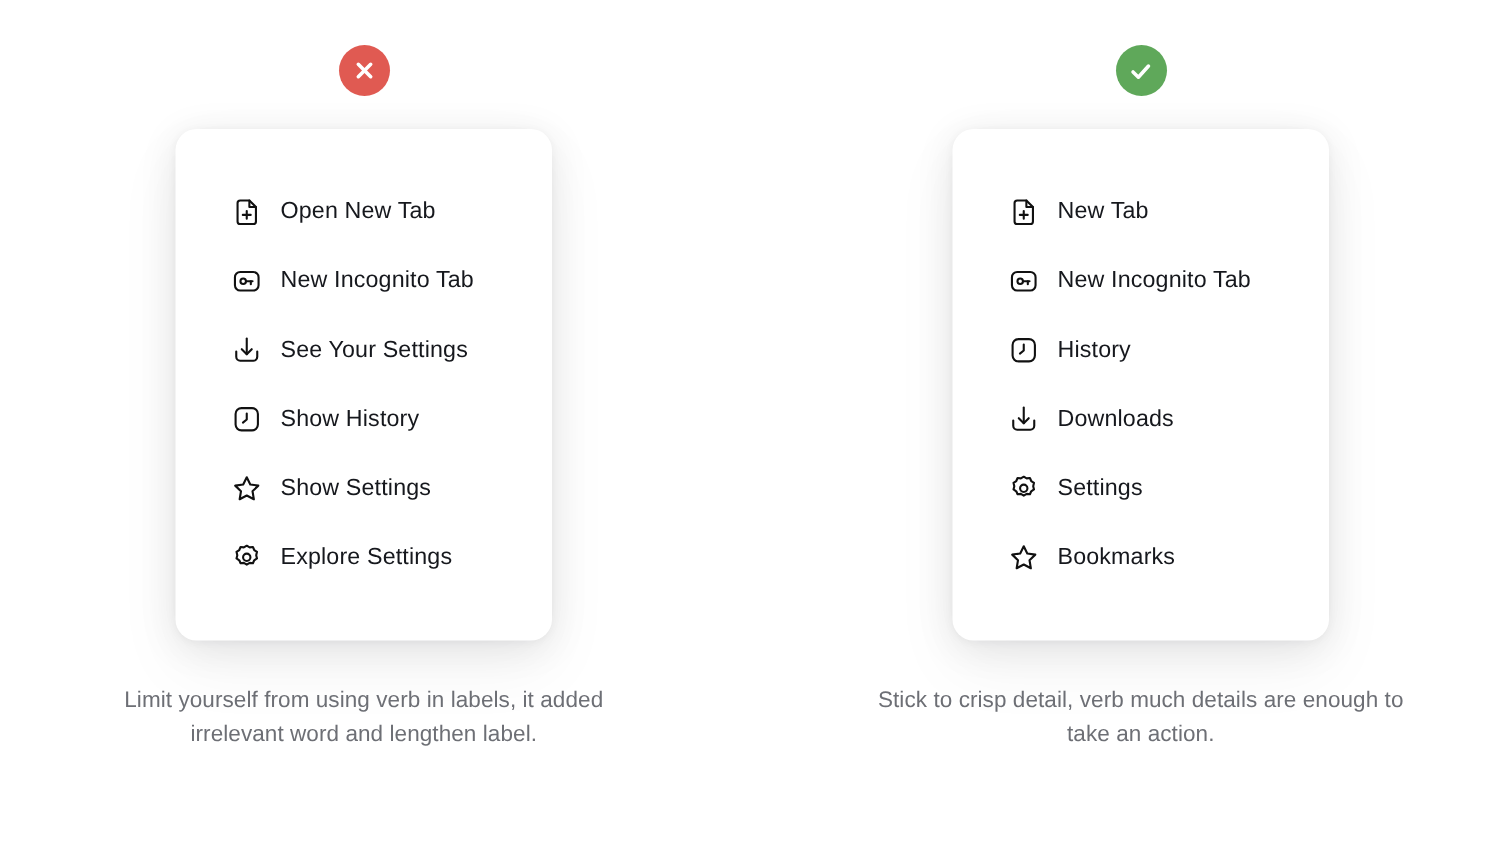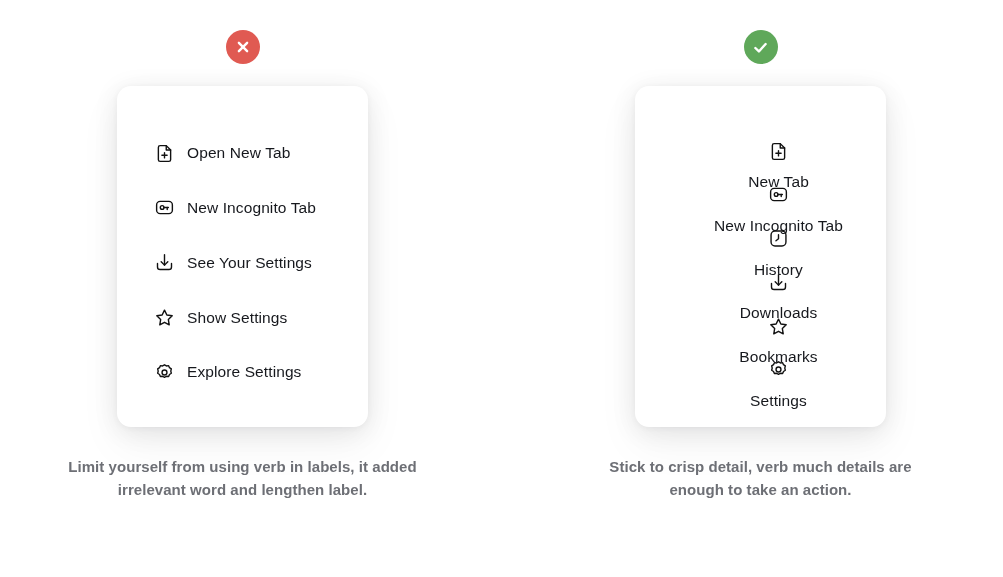--- a/index.html
+++ b/index.html
@@ -73,23 +73,22 @@
     height: 100%;
     justify-content: space-between;
   }
 
   .menu-item {
     display: flex;
     align-items: center;
     gap: 12px;
     padding-left: 36px;
     height: 26px;
-    margin-top: 12px;
-  }
-  .card.right .menu-item { padding-left: 36px; flex-direction: column; }
+  }
+  .card.right .menu-item { padding-left: 36px; }
 
   .menu-icon {
     width: 22px;
     height: 22px;
     flex: 0 0 22px;
     color: #111111;
     display: flex;
     align-items: center;
     justify-content: center;
   }
@@ -105,21 +104,20 @@
 
   
   .caption {
     margin-top: 28px;
     width: 360px;
     text-align: center;
     font-size: 15px;
     line-height: 23px;
     color: #6d6f75;
     letter-spacing: 0.05px;
-    font-weight: bold;
   }
 </style>
 </head>
 <body>
 
 <div class="stage">
 
   <div class="column">
 
     <div class="badge-wrap">
@@ -164,20 +162,29 @@
           <span class="menu-icon">
             <svg width="21" height="21" viewBox="0 0 24 24" fill="none" stroke="currentColor" stroke-width="1.6" stroke-linecap="round" stroke-linejoin="round">
               <path d="M4 13v4a3 3 0 0 0 3 3h10a3 3 0 0 0 3-3v-4"></path>
               <line x1="12" y1="3" x2="12" y2="15"></line>
               <polyline points="8.2,11.2 12,15 15.8,11.2"></polyline>
             </svg>
           </span>
           <span class="menu-label">See Your Settings</span>
         </div>
 
+        <div class="menu-item">
+          <span class="menu-icon">
+            <svg width="21" height="21" viewBox="0 0 24 24" fill="none" stroke="currentColor" stroke-width="1.6" stroke-linecap="round" stroke-linejoin="round">
+              <rect x="3.5" y="3.5" width="17" height="17" rx="4.5"></rect>
+              <polyline points="12,7.6 12,12.2 9.1,14.6"></polyline>
+            </svg>
+          </span>
+          <span class="menu-label">Show History</span>
+        </div>
 
         <div class="menu-item">
           <span class="menu-icon">
             <svg width="21" height="21" viewBox="0 0 24 24" fill="none" stroke="currentColor" stroke-width="1.6" stroke-linecap="round" stroke-linejoin="round">
               <path d="M12 3.6l2.7 5.5 6.1.9-4.4 4.3 1 6.1-5.4-2.9-5.4 2.9 1-6.1-4.4-4.3 6.1-.9z"></path>
             </svg>
           </span>
           <span class="menu-label">Show Settings</span>
         </div>
 
@@ -253,35 +260,35 @@
               <line x1="12" y1="3" x2="12" y2="15"></line>
               <polyline points="8.2,11.2 12,15 15.8,11.2"></polyline>
             </svg>
           </span>
           <span class="menu-label">Downloads</span>
         </div>
 
         <div class="menu-item">
           <span class="menu-icon">
             <svg width="21" height="21" viewBox="0 0 24 24" fill="none" stroke="currentColor" stroke-width="1.6" stroke-linecap="round" stroke-linejoin="round">
-              <path d="M12 3.6l2.7 5.5 6.1.9-4.4 4.3 1 6.1-5.4-2.9-5.4 2.9 1-6.1-4.4-4.3 6.1-.9z"></path>
-            </svg>
-          </span>
-          <span class="menu-label">Bookmarks</span>
-        </div>
-
-        <div class="menu-item">
-          <span class="menu-icon">
-            <svg width="21" height="21" viewBox="0 0 24 24" fill="none" stroke="currentColor" stroke-width="1.6" stroke-linecap="round" stroke-linejoin="round">
               <path d="M12 3.2l2.2 1.3 2.5-.3 1 2.3 2.1 1.4-.6 2.5.6 2.5-2.1 1.4-1 2.3-2.5-.3-2.2 1.3-2.2-1.3-2.5.3-1-2.3-2.1-1.4.6-2.5-.6-2.5 2.1-1.4 1-2.3 2.5.3z"></path>
               <circle cx="12" cy="12" r="2.8"></circle>
             </svg>
           </span>
           <span class="menu-label">Settings</span>
         </div>
 
+        <div class="menu-item">
+          <span class="menu-icon">
+            <svg width="21" height="21" viewBox="0 0 24 24" fill="none" stroke="currentColor" stroke-width="1.6" stroke-linecap="round" stroke-linejoin="round">
+              <path d="M12 3.6l2.7 5.5 6.1.9-4.4 4.3 1 6.1-5.4-2.9-5.4 2.9 1-6.1-4.4-4.3 6.1-.9z"></path>
+            </svg>
+          </span>
+          <span class="menu-label">Bookmarks</span>
+        </div>
+
       </div>
     </div>
 
     <div class="caption">Stick to crisp detail, verb much details are enough to take an action.</div>
   </div>
 
 </div>
 
 </body></html>

